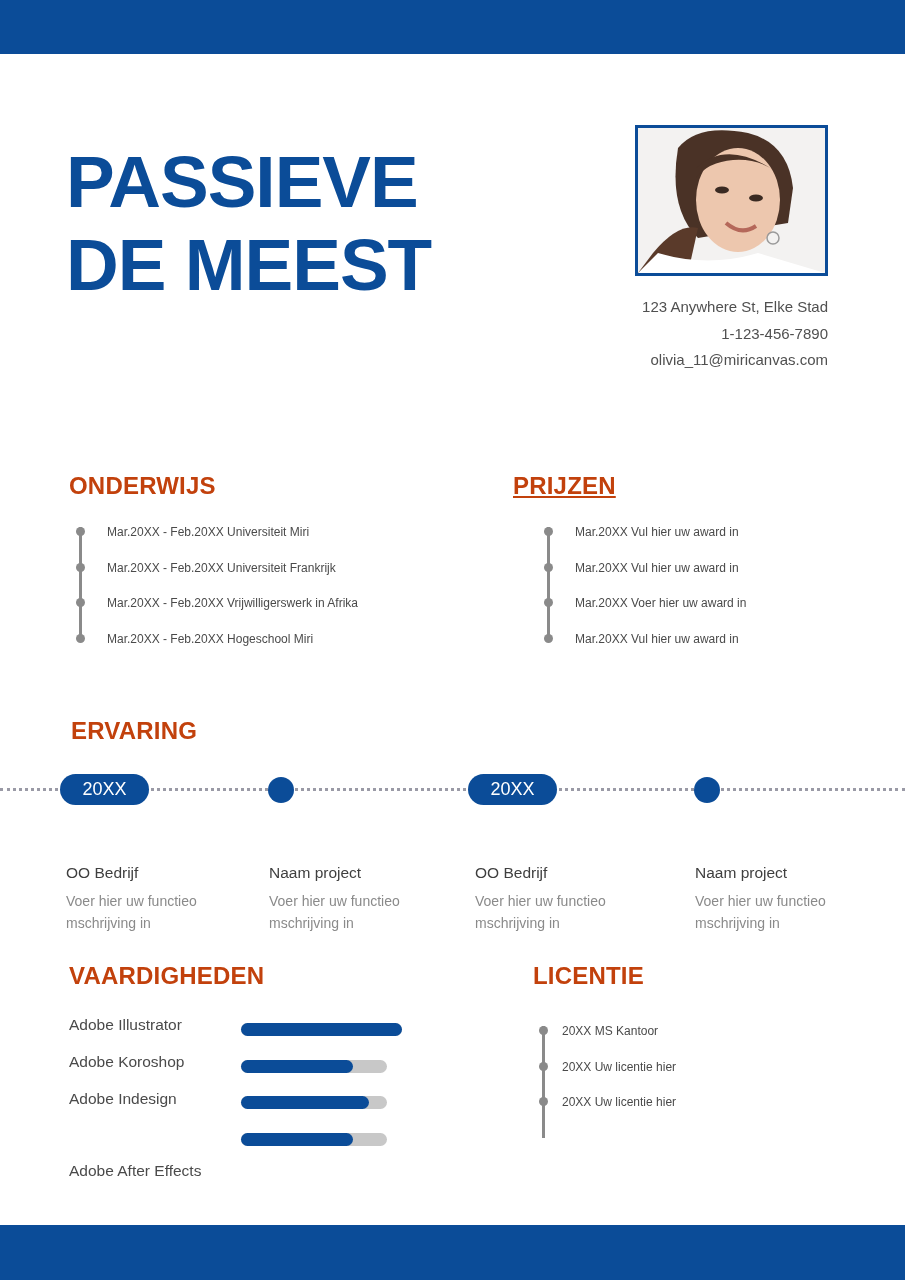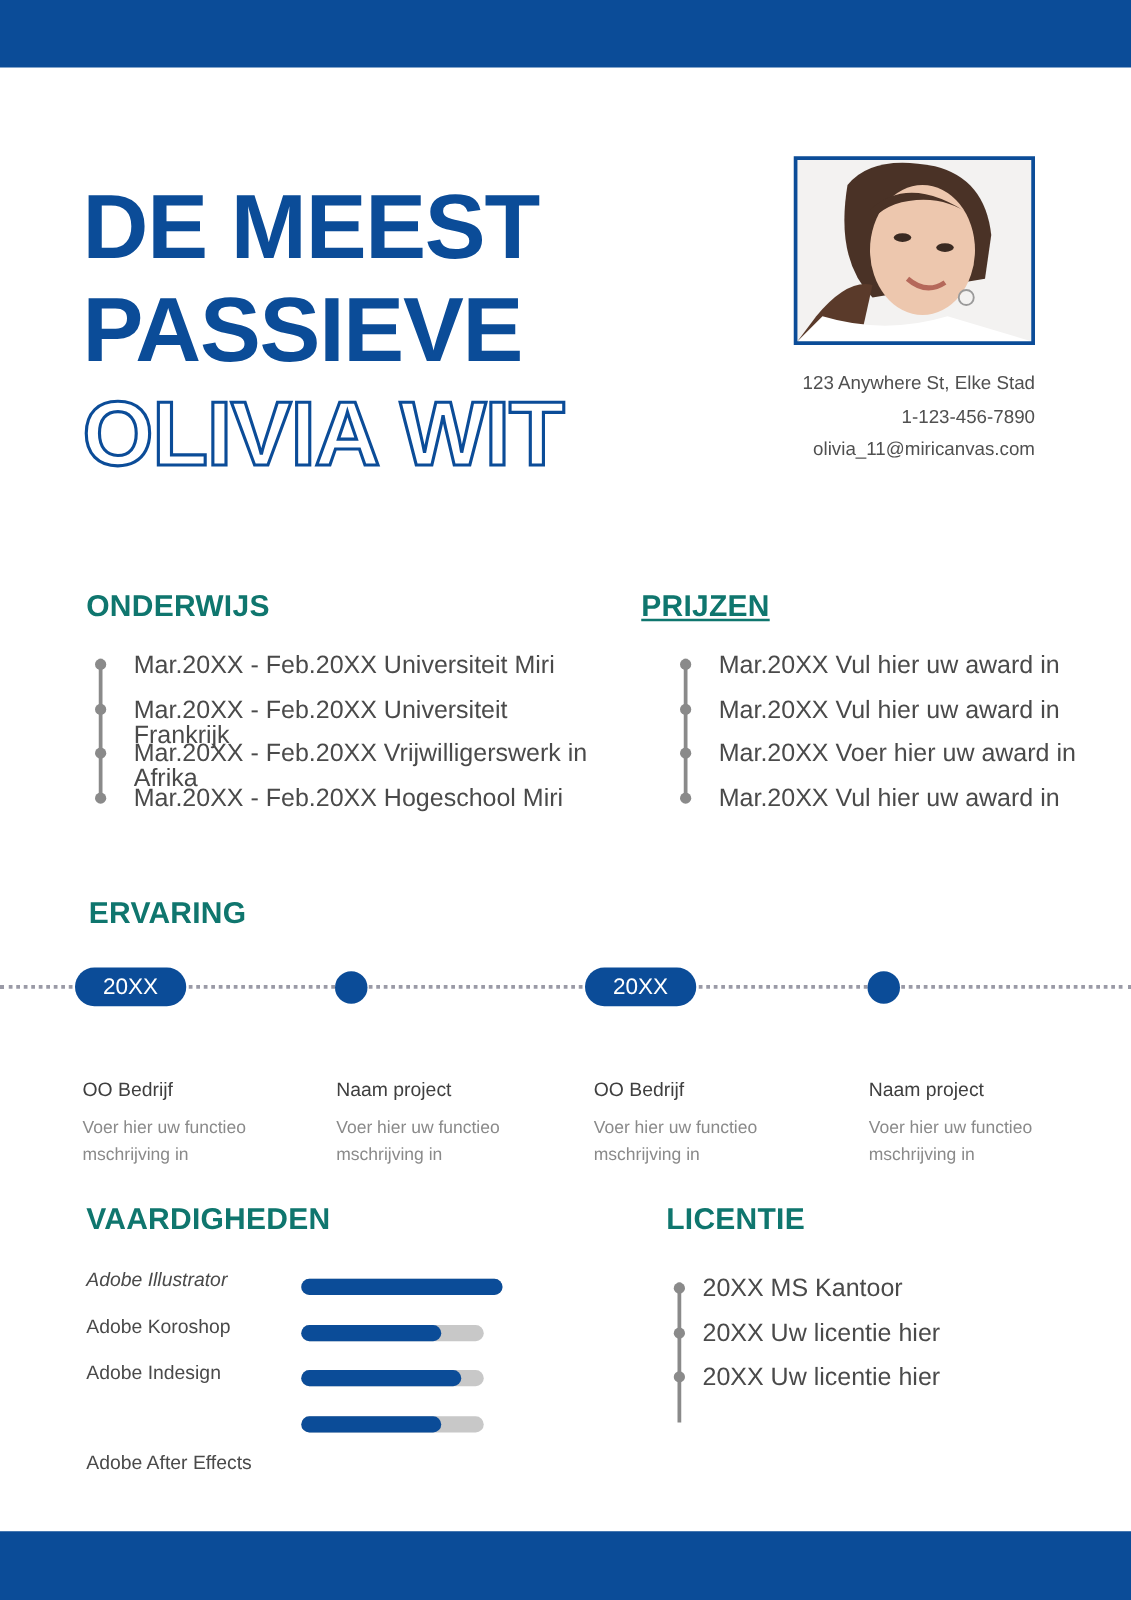--- a/index.html
+++ b/index.html
@@ -8,47 +8,46 @@
 
   .bar-top { position: absolute; left: 0; top: 0; width: 905px; height: 54px; background: #0B4C98; }
   .bar-bottom { position: absolute; left: 0; top: 1225px; width: 905px; height: 55px; background: #0B4C98; }
 
   .headline { position: absolute; left: 66px; top: 140px; font-family: "Liberation Sans", sans-serif; font-weight: 700; font-size: 73px; line-height: 83px; letter-spacing: -1px; color: #0B4C98; }
   .headline .outline { color: #ffffff; -webkit-text-stroke: 2.5px #0B4C98; }
 
   .photo { position: absolute; left: 635px; top: 125px; width: 193px; height: 151px; border: 3px solid #0B4C98; overflow: hidden; background: #f4f3f2; }
   .contact { position: absolute; right: 77px; top: 294px; text-align: right; font-size: 15px; line-height: 26.5px; color: #505050; }
 
-  .section-title { position: absolute; font-weight: 700; font-size: 24px; color: #0f766e; letter-spacing: 0.2px; text-align: center; }
+  .section-title { position: absolute; font-weight: 700; font-size: 24px; color: #c2410c; letter-spacing: 0.2px; text-align: center; }
 
   .tl-list { position: absolute; }
   .tl-line { position: absolute; left: 3px; width: 3px; background: #8a8a8a; }
-  .tl-item { position: relative; height: 35.5px; font-size: 20px; color: #4a4a4a; padding-left: 31px; line-height: 20px; }
+  .tl-item { position: relative; height: 35.5px; font-size: 12px; color: #4a4a4a; padding-left: 31px; line-height: 20px; }
   .tl-dot { position: absolute; left: 0; top: 5px; width: 9px; height: 9px; border-radius: 50%; background: #8a8a8a; }
 
   .exp-line { position: absolute; left: 0; top: 788px; width: 905px; height: 0; border-top: 3px dotted #9a9aa6; }
   .pill { position: absolute; height: 31px; border-radius: 16px; background: #0B4C98; color: #ffffff; font-size: 18px; text-align: center; line-height: 30px; }
   .exp-dot { position: absolute; width: 26px; height: 26px; border-radius: 50%; background: #0B4C98; }
   .exp-col { position: absolute; top: 864px; width: 180px; }
   .exp-col .t { font-size: 15.5px; color: #3f3f3f; margin-bottom: 8px; }
   .exp-col .d { font-size: 14px; color: #8a8a8a; line-height: 22px; }
 
   .skill-row { position: absolute; left: 69px; font-size: 15.5px; color: #4a4a4a; }
   .skill-track { position: absolute; height: 13px; border-radius: 7px; background: #c8c8c8; }
   .skill-fill { position: absolute; left: 0; top: 0; height: 13px; border-radius: 7px; background: #0B4C98; }
 </style>
 </head>
 <body>
 
 <div class="bar-top"></div>
 
 <div class="headline">
+  <div>PASSIEVE</div>
   <div>DE MEEST</div>
-  <div>PASSIEVE</div>
-  <div class="outline">OLIVIA WIT</div>
 </div>
 
 <div class="photo">
   <svg width="187" height="145" viewBox="0 0 187 145">
     <rect width="187" height="145" fill="#f3f2f1"></rect>
     <path d="M40 20 Q60 -5 110 5 Q150 15 155 60 L150 95 L60 110 Q30 80 40 20 Z" fill="#4a3226"></path>
     <path d="M15 125 Q40 95 60 100 L50 145 L0 145 Z" fill="#5a3a2a"></path>
     <ellipse cx="100" cy="72" rx="42" ry="52" fill="#edc7ae"></ellipse>
     <path d="M58 40 Q90 10 140 45 Q120 30 95 32 Q70 34 58 50 Z" fill="#4a3226"></path>
     <ellipse cx="84" cy="62" rx="7" ry="3.5" fill="#3a2a22"></ellipse>
@@ -106,21 +105,21 @@
   <div class="d">mschrijving in</div>
 </div>
 <div class="exp-col" style="left:695px;">
   <div class="t">Naam project</div>
   <div class="d">Voer hier uw functieo</div>
   <div class="d">mschrijving in</div>
 </div>
 
 <div class="section-title" style="left:69px; top:962px;">VAARDIGHEDEN</div>
 
-<div class="skill-row" style="top:1016px;font-style:italic;">Adobe Illustrator</div>
+<div class="skill-row" style="top:1016px;">Adobe Illustrator</div>
 <div class="skill-track" style="left:241px; top:1023px; width:161px;">
     <div class="skill-fill" style="width:100%;"></div>
   </div>
 
 <div class="skill-row" style="top:1053px;">Adobe Koroshop</div>
 <div class="skill-track" style="left:241px; top:1060px; width:146px;">
     <div class="skill-fill" style="width:77%;"></div>
   </div>
 
 <div class="skill-row" style="top:1090px;">Adobe Indesign</div>

